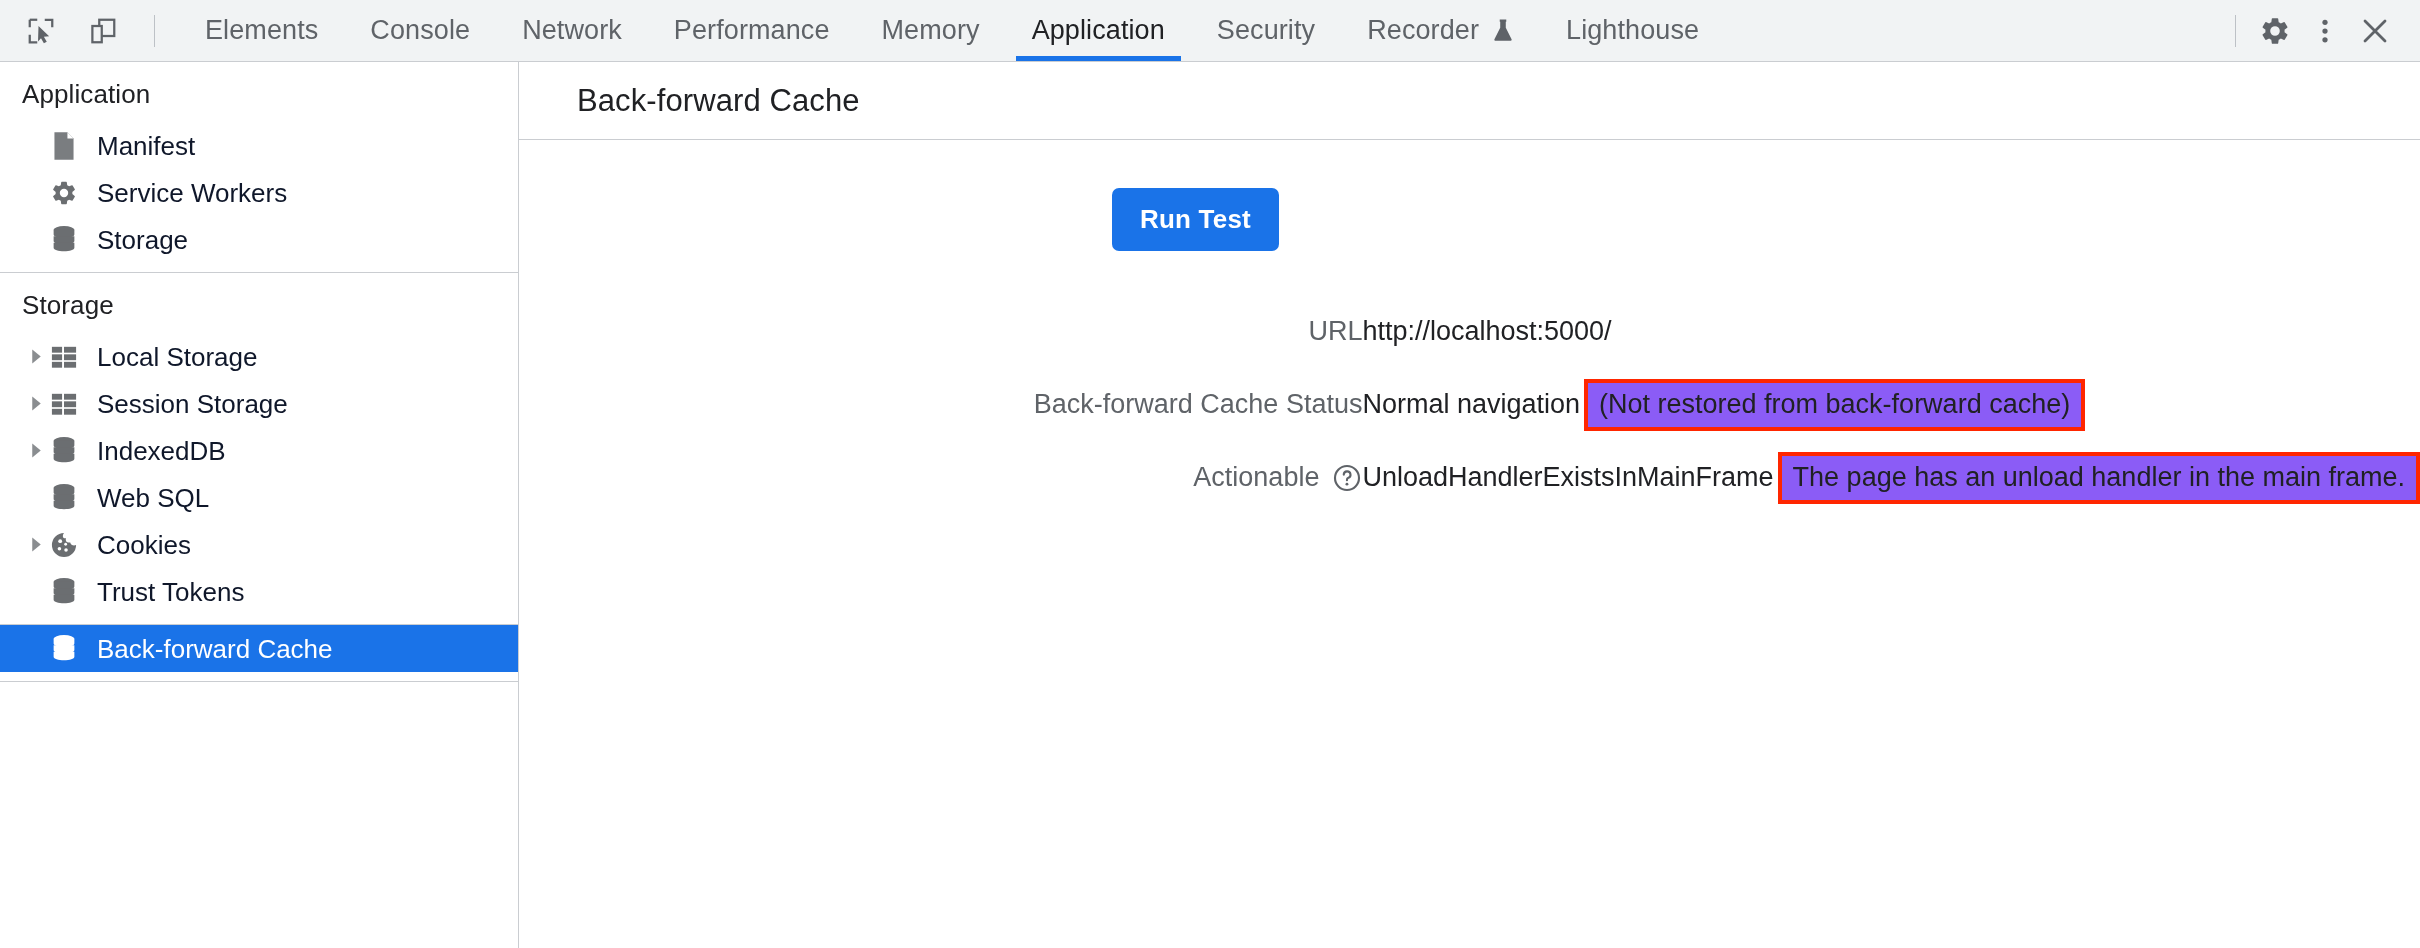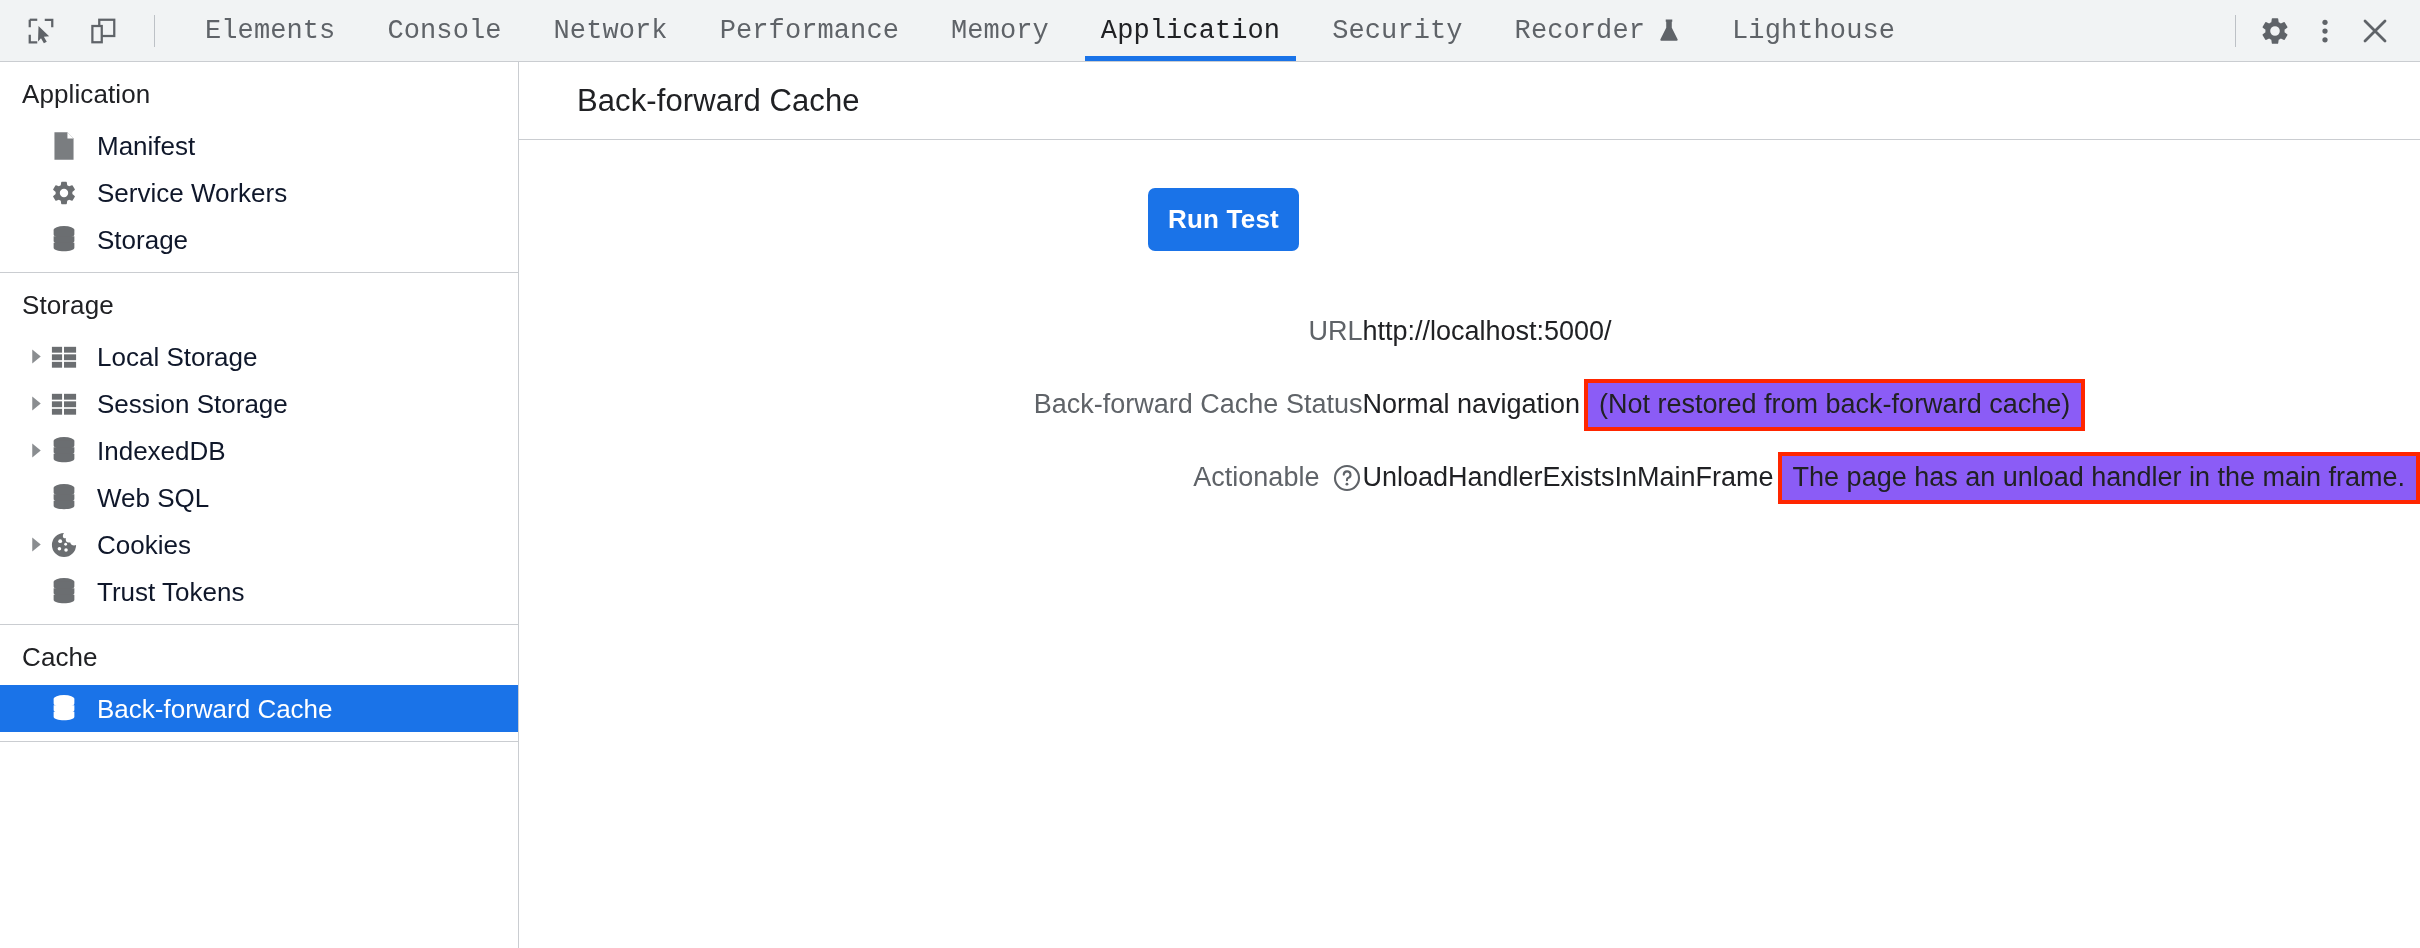--- a/index.html
+++ b/index.html
@@ -68,21 +68,20 @@
   .tab {
     display: flex;
     align-items: center;
     padding: 0 26px;
     font-size: 27px;
     color: #5f6368;
     cursor: pointer;
     position: relative;
     white-space: nowrap;
     letter-spacing: 0.1px;
-    font-family: Liberation Mono, monospace;
   }
   .tab.active { color: #202124; }
   .tab.active::after {
     content: "";
     position: absolute;
     left: 10px;
     right: 10px;
     bottom: 0px;
     height: 5px;
     background: #1a73e8;
@@ -202,24 +201,23 @@
 
   .run-test-btn {
     display: inline-block;
     background: #1a73e8;
     color: #ffffff;
     border: none;
     border-radius: 7px;
     font-family: "Liberation Sans", sans-serif;
     font-size: 26px;
     font-weight: bold;
-    padding: 16px 20px;
+    padding: 16px 28px;
     cursor: pointer;
     letter-spacing: 0.2px;
-    margin-left: 36px;
   }
 
   .report-table {
     margin-top: 44px;
     width: 100%;
     border-collapse: collapse;
   }
   .report-table td {
     padding: 0;
     vertical-align: middle;
@@ -488,21 +486,20 @@
               <path d="M2.4 3.4 V7 c0 1.45 3.4 2.6 7.6 2.6 S17.6 8.45 17.6 7 V3.4" fill="#6b6e71"></path>
               <path d="M2.4 8.2 V11.8 c0 1.45 3.4 2.6 7.6 2.6 s7.6-1.15 7.6-2.6 V8.2" fill="#6b6e71"></path>
               <path d="M2.4 13 V16.6 c0 1.45 3.4 2.6 7.6 2.6 s7.6-1.15 7.6-2.6 V13" fill="#6b6e71"></path>
             </svg>
           </span>
           <span class="side-label">Trust Tokens</span>
         </div>
       </div>
 
       <div class="side-section">
-        <div class="section-title">Cache</div>
 
 
         <div class="side-item selected">
           <span class="twisty empty"></span>
           <span class="side-icon">
             <svg width="28" height="30" viewBox="0 0 20 22">
               <ellipse cx="10" cy="3.4" rx="7.6" ry="2.6" fill="#ffffff"></ellipse>
               <path d="M2.4 3.4 V7 c0 1.45 3.4 2.6 7.6 2.6 S17.6 8.45 17.6 7 V3.4" fill="#ffffff"></path>
               <path d="M2.4 8.2 V11.8 c0 1.45 3.4 2.6 7.6 2.6 s7.6-1.15 7.6-2.6 V8.2" fill="#ffffff"></path>
               <path d="M2.4 13 V16.6 c0 1.45 3.4 2.6 7.6 2.6 s7.6-1.15 7.6-2.6 V13" fill="#ffffff"></path>

